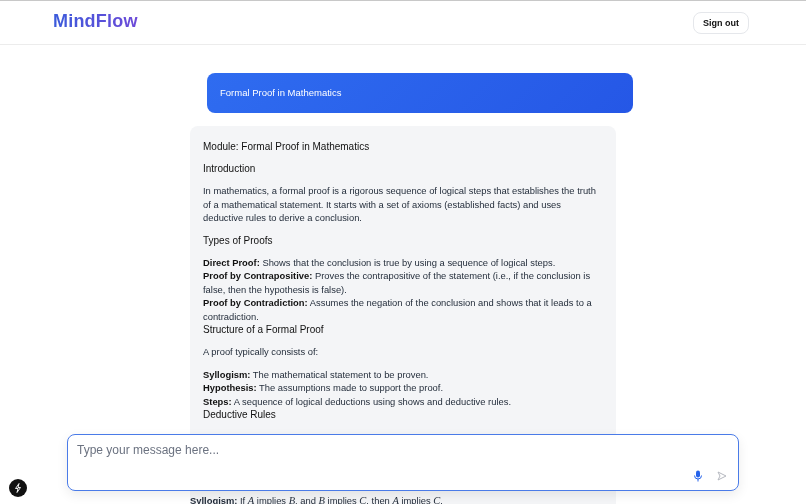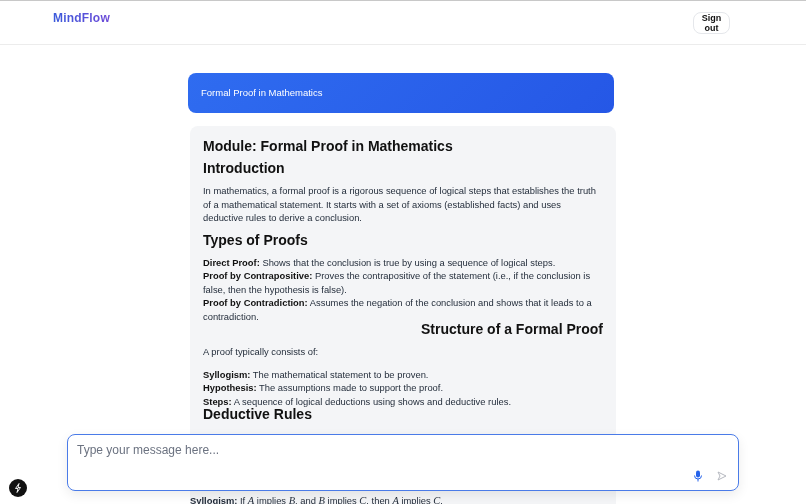--- a/index.html
+++ b/index.html
@@ -1,23 +1,23 @@
 <!DOCTYPE html>
 <html><head>
 <meta charset="utf-8">
 <style>
   * { box-sizing: border-box; margin: 0; padding: 0; }
   html, body { width: 806px; height: 504px; overflow: hidden; background: #ffffff; font-family: "Liberation Sans", sans-serif; color: #111827; }
   .topline { position: absolute; top: 0; left: 0; width: 806px; height: 1px; background: #c8c8c8; }
   header { position: absolute; top: 1px; left: 0; width: 806px; height: 44px; border-bottom: 1px solid #ececec; background: #fff; }
-  .logo { position: absolute; left: 53px; top: 10px; font-size: 12px; font-weight: bold; color: #4f46e5; background: linear-gradient(90deg, #3b5bdb 0%, #6d4ad8 100%); -webkit-background-clip: text; background-clip: text; -webkit-text-fill-color: transparent; letter-spacing: 0.2px; }
-  .signout { position: absolute; left: 693px; top: 11px; width: 37px; height: 22px; border: 1px solid #e5e7eb; border-radius: 8px; background: #fff; font-size: 9px; font-weight: bold; color: #111; font-family: "Liberation Sans", sans-serif; cursor: pointer; }
-  .banner { position: absolute; left: 188px; top: 73px; width: 426px; height: 40px; border-radius: 8px; background: linear-gradient(135deg, #2f6cf0 0%, #2557e6 100%); color: #fff; font-size: 9.5px; padding: 14px 0 8px 13px; }
+  .logo { position: absolute; left: 53px; top: 10px; font-size: 18px; font-weight: bold; color: #4f46e5; background: linear-gradient(90deg, #3b5bdb 0%, #6d4ad8 100%); -webkit-background-clip: text; background-clip: text; -webkit-text-fill-color: transparent; letter-spacing: 0.2px; }
+  .signout { position: absolute; left: 693px; top: 11px; width: 56px; height: 22px; border: 1px solid #e5e7eb; border-radius: 8px; background: #fff; font-size: 9px; font-weight: bold; color: #111; font-family: "Liberation Sans", sans-serif; cursor: pointer; }
+  .banner { position: absolute; left: 207px; top: 73px; width: 426px; height: 40px; border-radius: 8px; background: linear-gradient(135deg, #2f6cf0 0%, #2557e6 100%); color: #fff; font-size: 9.5px; padding: 14px 0 8px 13px; }
   .content { position: absolute; left: 190px; top: 126px; width: 426px; height: 400px; border-radius: 8px; background: #f4f5f7; padding: 14px 13px; font-size: 9.4px; line-height: 13.5px; color: #1f2937; }
-  .content h3 { font-size: 14px; font-weight: bold; color: #111; margin: 0 0 9px 0; line-height: 13px; }
+  .content h3 { font-size: 10px; font-weight: normal; color: #111; margin: 0 0 9px 0; line-height: 13px; }
   .content p { margin: 0 0 9px 0; }
   .content .line b { color: #111; }
   .list { margin-bottom: 0; }
   .composer { position: absolute; left: 67px; top: 434px; width: 672px; height: 57px; border: 1.5px solid #4a7be8; border-radius: 8px; background: rgba(255,255,255,0.92); box-shadow: 0 4px 12px rgba(0,0,0,0.08); }
   .composer textarea { position: absolute; left: 9px; top: 8px; width: 600px; height: 20px; border: none; outline: none; resize: none; background: transparent; font-family: "Liberation Sans", sans-serif; font-size: 12px; color: #111; }
   .composer textarea::placeholder { color: #6b7280; }
   .mic { position: absolute; left: 625px; top: 33px; width: 10px; height: 12px; cursor: pointer; }
   .send { position: absolute; left: 649px; top: 33px; width: 10px; height: 12px; cursor: pointer; }
   .bottom-line { position: absolute; left: 190px; top: 495px; width: 426px; font-size: 9.4px; color: #1f2937; }
   .bottom-line i { font-family: "Liberation Serif", serif; font-size: 10.5px; }
@@ -40,21 +40,21 @@
 <div class="content">
   <h3>Module: Formal Proof in Mathematics</h3>
   <h3>Introduction</h3>
   <p>In mathematics, a formal proof is a rigorous sequence of logical steps that establishes the truth of a mathematical statement. It starts with a set of axioms (established facts) and uses deductive rules to derive a conclusion.</p>
   <h3>Types of Proofs</h3>
   <div class="list">
     <div class="line"><b>Direct Proof:</b><span> Shows that the conclusion is true by using a sequence of logical steps.</span></div>
     <div class="line"><b>Proof by Contrapositive:</b><span> Proves the contrapositive of the statement (i.e., if the conclusion is false, then the hypothesis is false).</span></div>
     <div class="line"><b>Proof by Contradiction:</b><span> Assumes the negation of the conclusion and shows that it leads to a contradiction.</span></div>
   </div>
-  <h3 style="margin-bottom:9px;text-align:right;">Structure of a Formal Proof</h3>
+  <h3 style="margin-bottom:9px;">Structure of a Formal Proof</h3>
   <p>A proof typically consists of:</p>
   <div class="list">
     <div class="line"><b>Syllogism:</b><span> The mathematical statement to be proven.</span></div>
     <div class="line"><b>Hypothesis:</b><span> The assumptions made to support the proof.</span></div>
     <div class="line"><b>Steps:</b><span> A sequence of logical deductions using shows and deductive rules.</span></div>
   </div>
   <h3>Deductive Rules</h3>
 </div>
 
 <div class="bottom-line">

